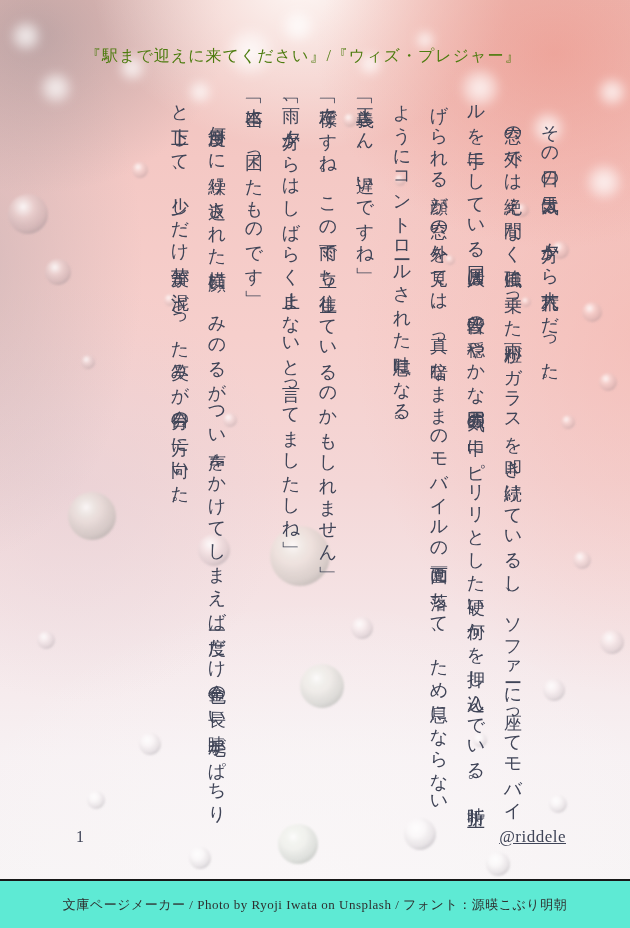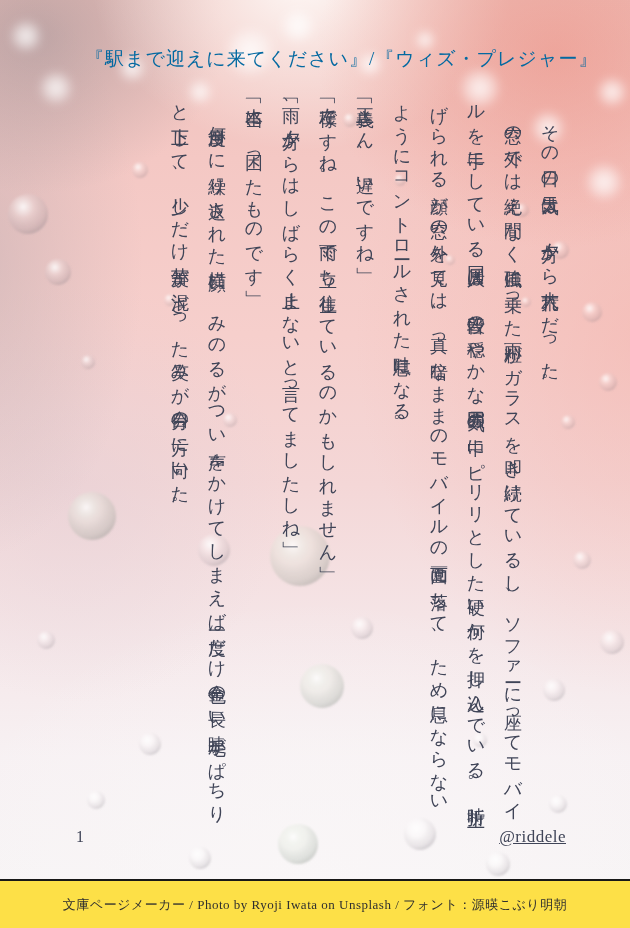--- a/index.html
+++ b/index.html
@@ -16,33 +16,33 @@
       radial-gradient(ellipse 300px 240px at 48% -2%, rgba(255,252,250,0.92), rgba(255,252,250,0) 70%),
       radial-gradient(ellipse 260px 220px at 6% 4%,   rgba(146,138,144,0.50), rgba(146,138,144,0) 72%),
       radial-gradient(ellipse 240px 420px at -4% 30%, rgba(172,162,168,0.40), rgba(172,162,168,0) 70%),
       radial-gradient(ellipse 300px 300px at 12% 56%, rgba(225,206,213,0.45), rgba(225,206,213,0) 70%),
       radial-gradient(ellipse 520px 420px at 50% 104%,rgba(250,247,248,0.85), rgba(250,247,248,0) 75%),
       linear-gradient(180deg,#eec0ba 0%,#f4c8c4 18%,#f6cfcc 38%,#f4d7d7 55%,#f5e6e8 72%,#f7f1f3 86%,#f7f4f5 100%);
   }
   .droplets{position:absolute;left:0;top:0;pointer-events:none;}
   .title{
     position:absolute;left:85px;top:46px;
-    font-size:19px;letter-spacing:1px;color:#0369a1;white-space:nowrap;
+    font-size:16px;letter-spacing:1px;color:#4d7c0f;white-space:nowrap;
   }
   .vtext{
     position:absolute;top:92px;right:62px;height:726px;
     writing-mode:vertical-rl;-webkit-writing-mode:vertical-rl;
     font-size:18px;line-height:37px;letter-spacing:2px;color:#3f4457;
   }
   .vtext p{margin:0;padding:0;}
   .pagenum{position:absolute;left:76px;top:828px;font-size:16px;color:#3f4457;}
   .handle{position:absolute;right:64px;top:827px;font-size:17px;color:#3f4457;letter-spacing:0.5px;text-decoration:underline;}
   .divider{position:absolute;left:0;top:879px;width:630px;height:2px;background:#181818;}
   .footer{
-    position:absolute;left:0;top:881px;width:630px;height:47px;background:#fde047;
+    position:absolute;left:0;top:881px;width:630px;height:47px;background:#5eead4;
     display:flex;align-items:center;justify-content:center;
   }
   .footer .caption{font-size:13px;color:#2f2f2f;letter-spacing:0.5px;white-space:nowrap;}
 </style>
 </head>
 <body>
 
 <div class="artwork"></div>
 
 <svg class="droplets" width="630" height="880" viewBox="0 0 630 880" aria-hidden="true">

